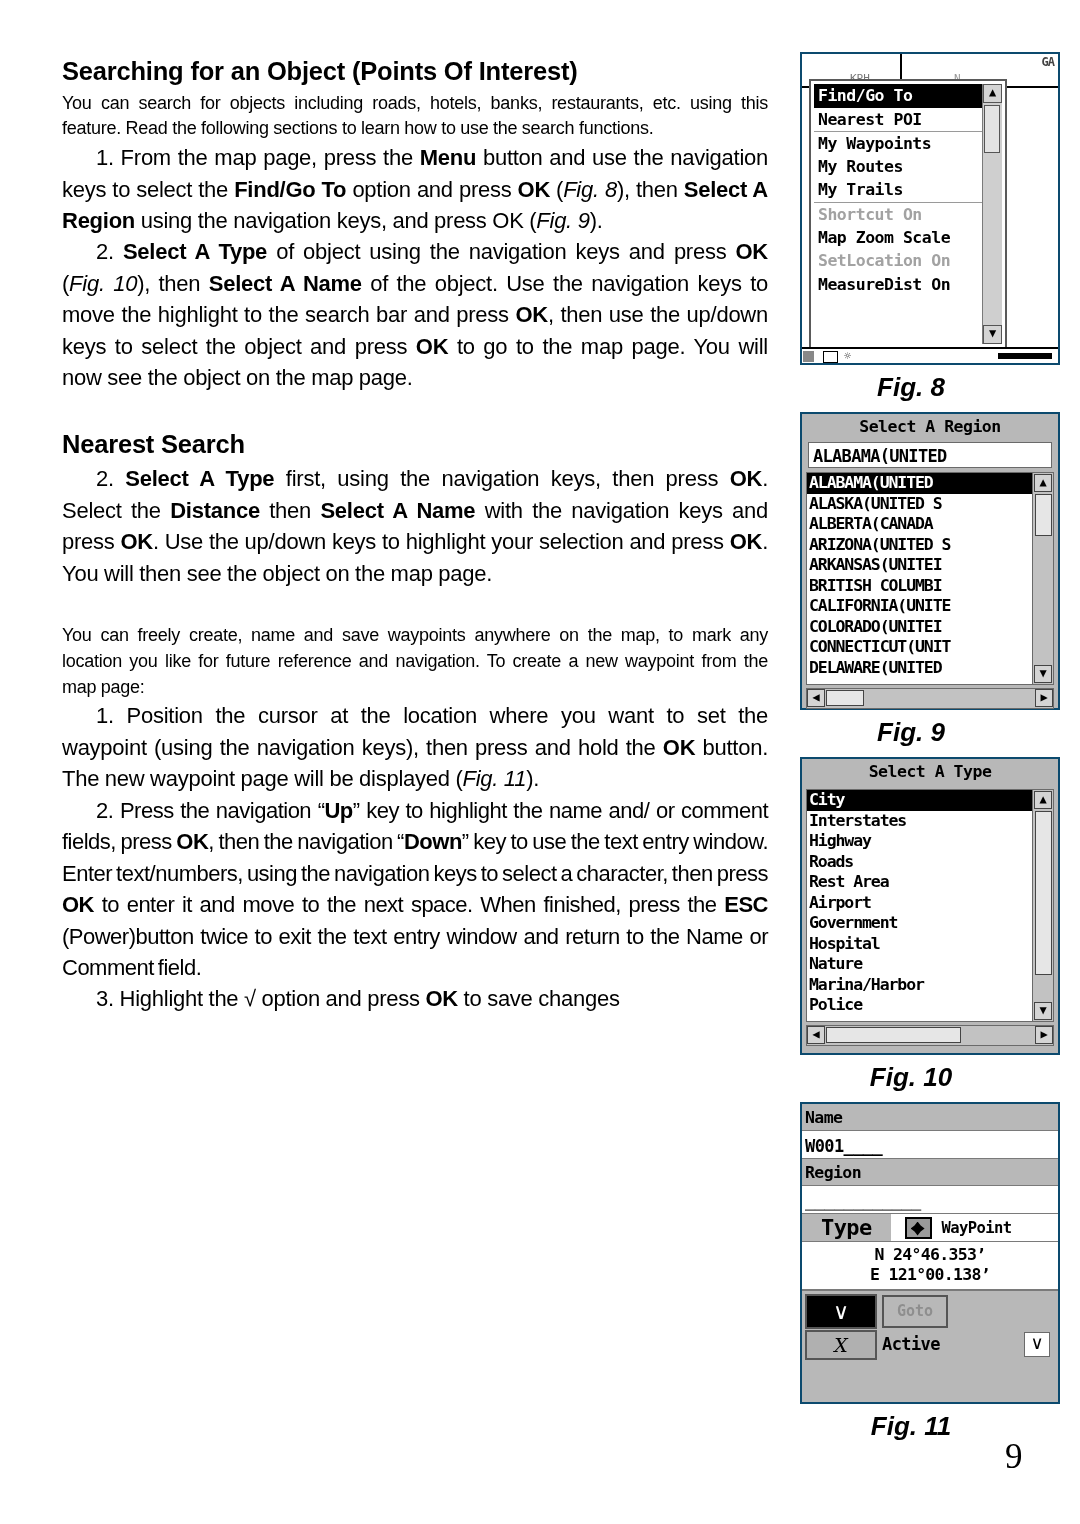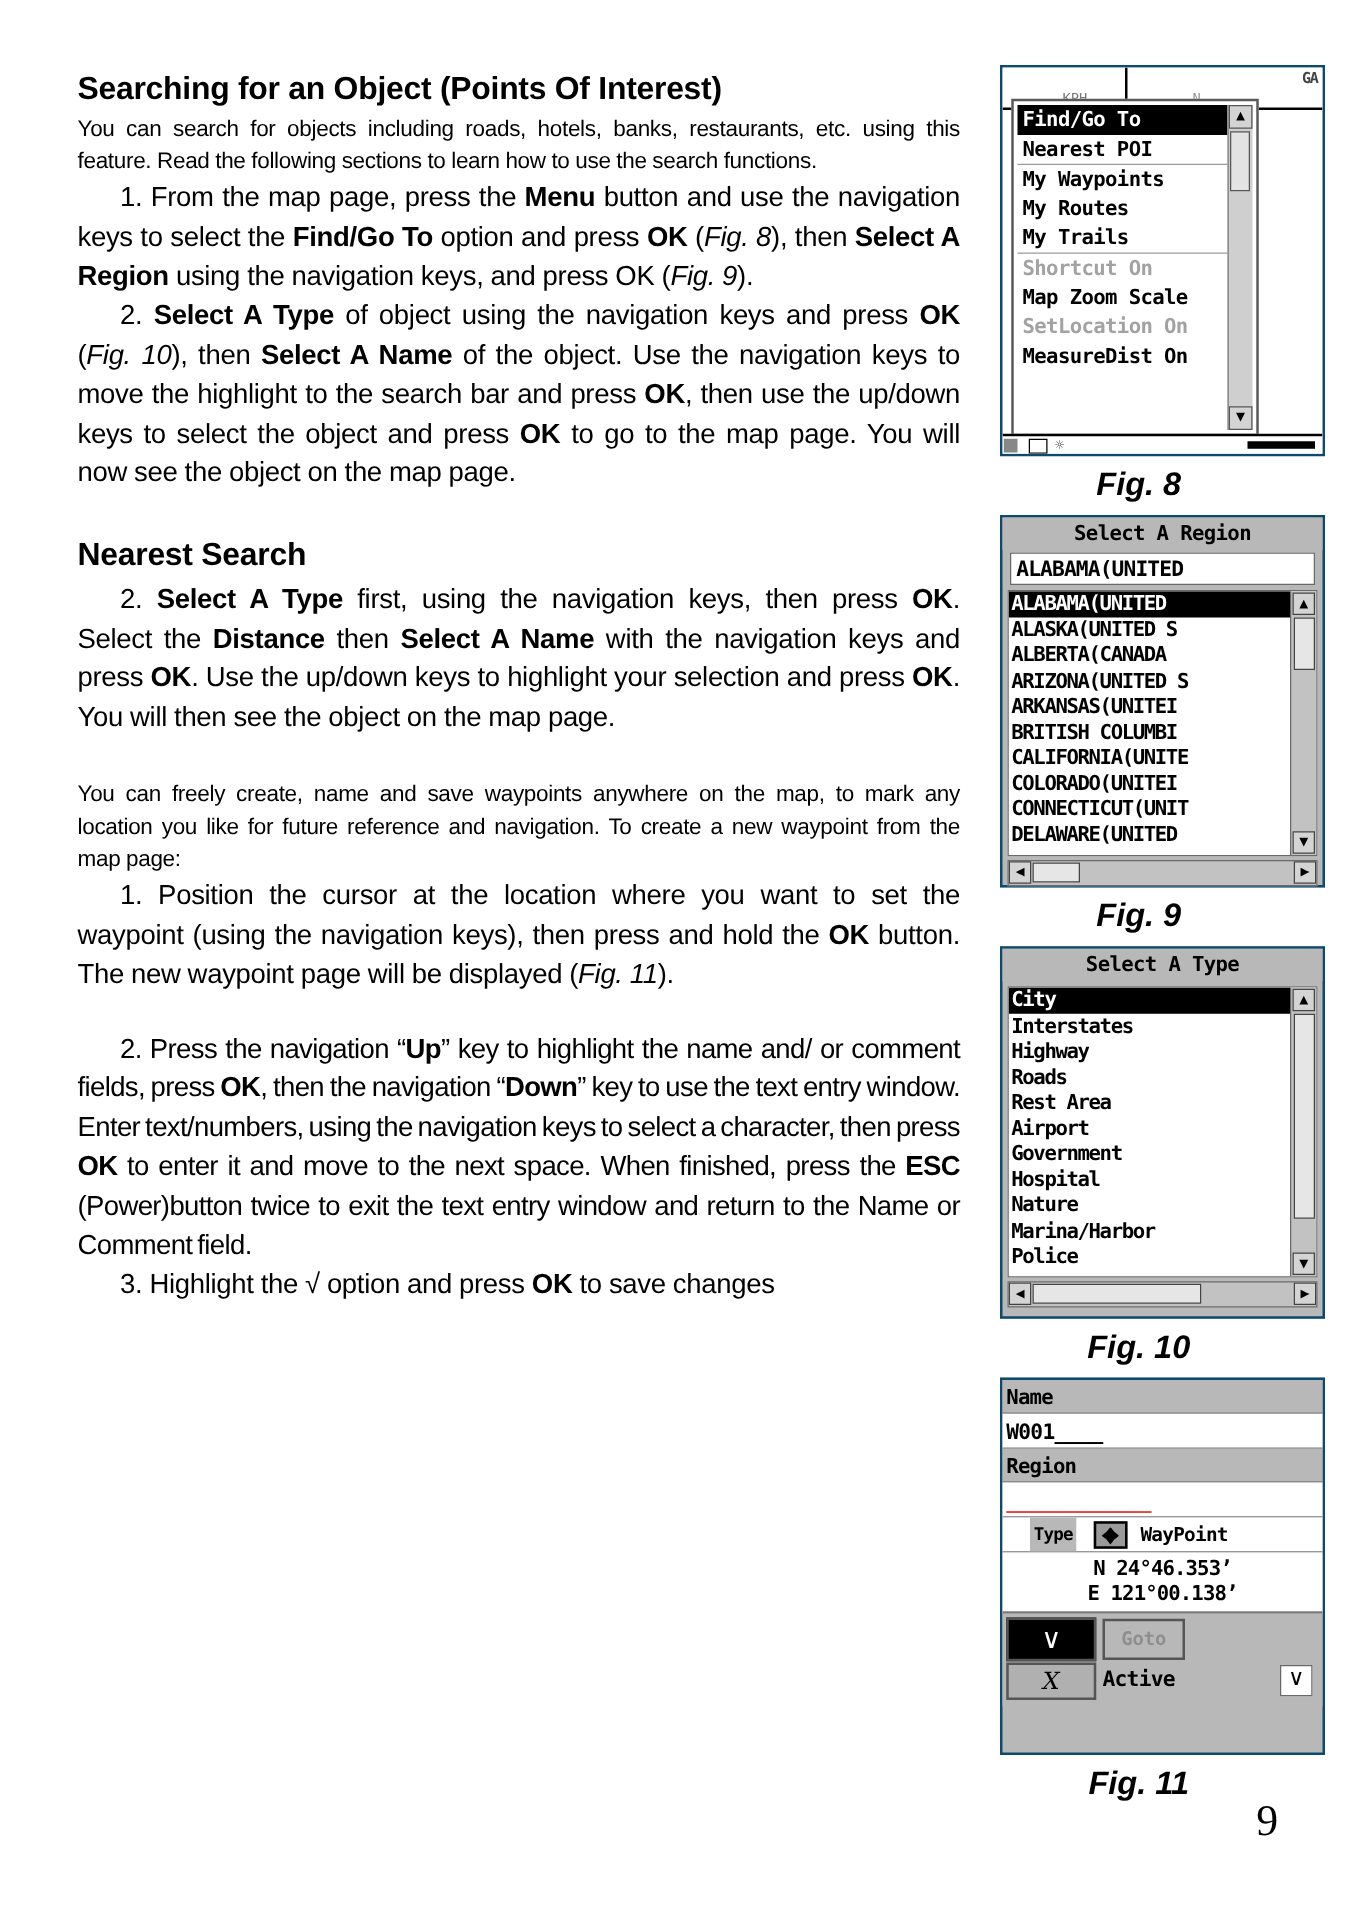--- a/index.html
+++ b/index.html
@@ -40,21 +40,21 @@
   }
   .num-item {
     font-size: 22px;
     line-height: 1.43;
     margin: 0;
     text-align: justify;
     text-indent: 34px;
     letter-spacing: -0.25px;
     word-spacing: -0.2px;
   }
-  .num-item.tight { word-spacing: -1.6px; letter-spacing: -0.5px; margin-top: 28px; }
+  .num-item.tight { word-spacing: -1.6px; letter-spacing: -0.5px; }
   .num-item.noj { text-align: left; }
   .gap-lg { height: 34px; }
 
   
   .fig-col {
     position: absolute;
     left: 800px;
     top: 52px;
     width: 240px;
   }
@@ -357,40 +357,39 @@
     font-family: "DejaVu Sans Mono", monospace;
     font-size: 17px;
     font-weight: bold;
     letter-spacing: -0.6px;
     padding-left: 3px;
     border-bottom: 1.5px solid #7a7a7a;
     box-sizing: border-box;
     overflow: hidden;
     white-space: nowrap;
   }
-  .wp-val.blank { color: #ef4444; font-style: italic; }
+  .wp-val.blank { color: #737373; font-style: italic; }
   .wp-type {
     height: 28px;
     background: #ffffff;
     border-bottom: 1.5px solid #7a7a7a;
     display: flex;
     align-items: center;
     box-sizing: border-box;
   }
   .wp-type-lbl {
     background: #b8b8b8;
     height: 100%;
     display: flex;
     align-items: center;
-    padding: 0 3px;
-    font-family: "DejaVu Sans Mono", monospace;
-    font-size: 14px;
+    padding: 0 19px;
+    font-family: "DejaVu Sans Mono", monospace;
+    font-size: 22px;
     font-weight: bold;
     letter-spacing: -0.6px;
-    margin-left: 22px;
   }
   .wp-type-icon {
     width: 27px; height: 22px;
     margin-left: 14px;
     border: 2px solid #000;
     background: #9a9a9a;
     position: relative;
     box-sizing: border-box;
   }
   .wp-type-icon::after {

